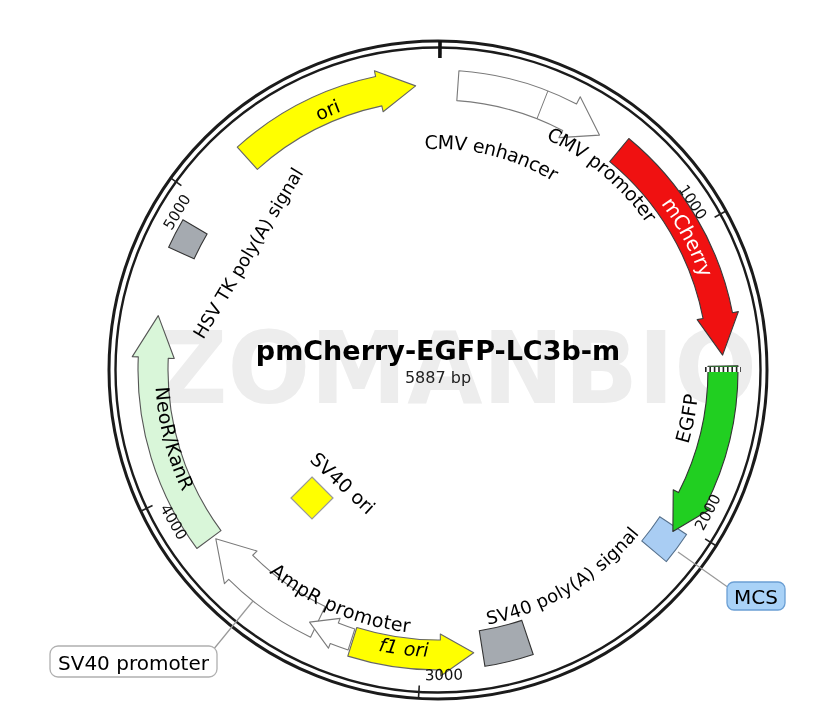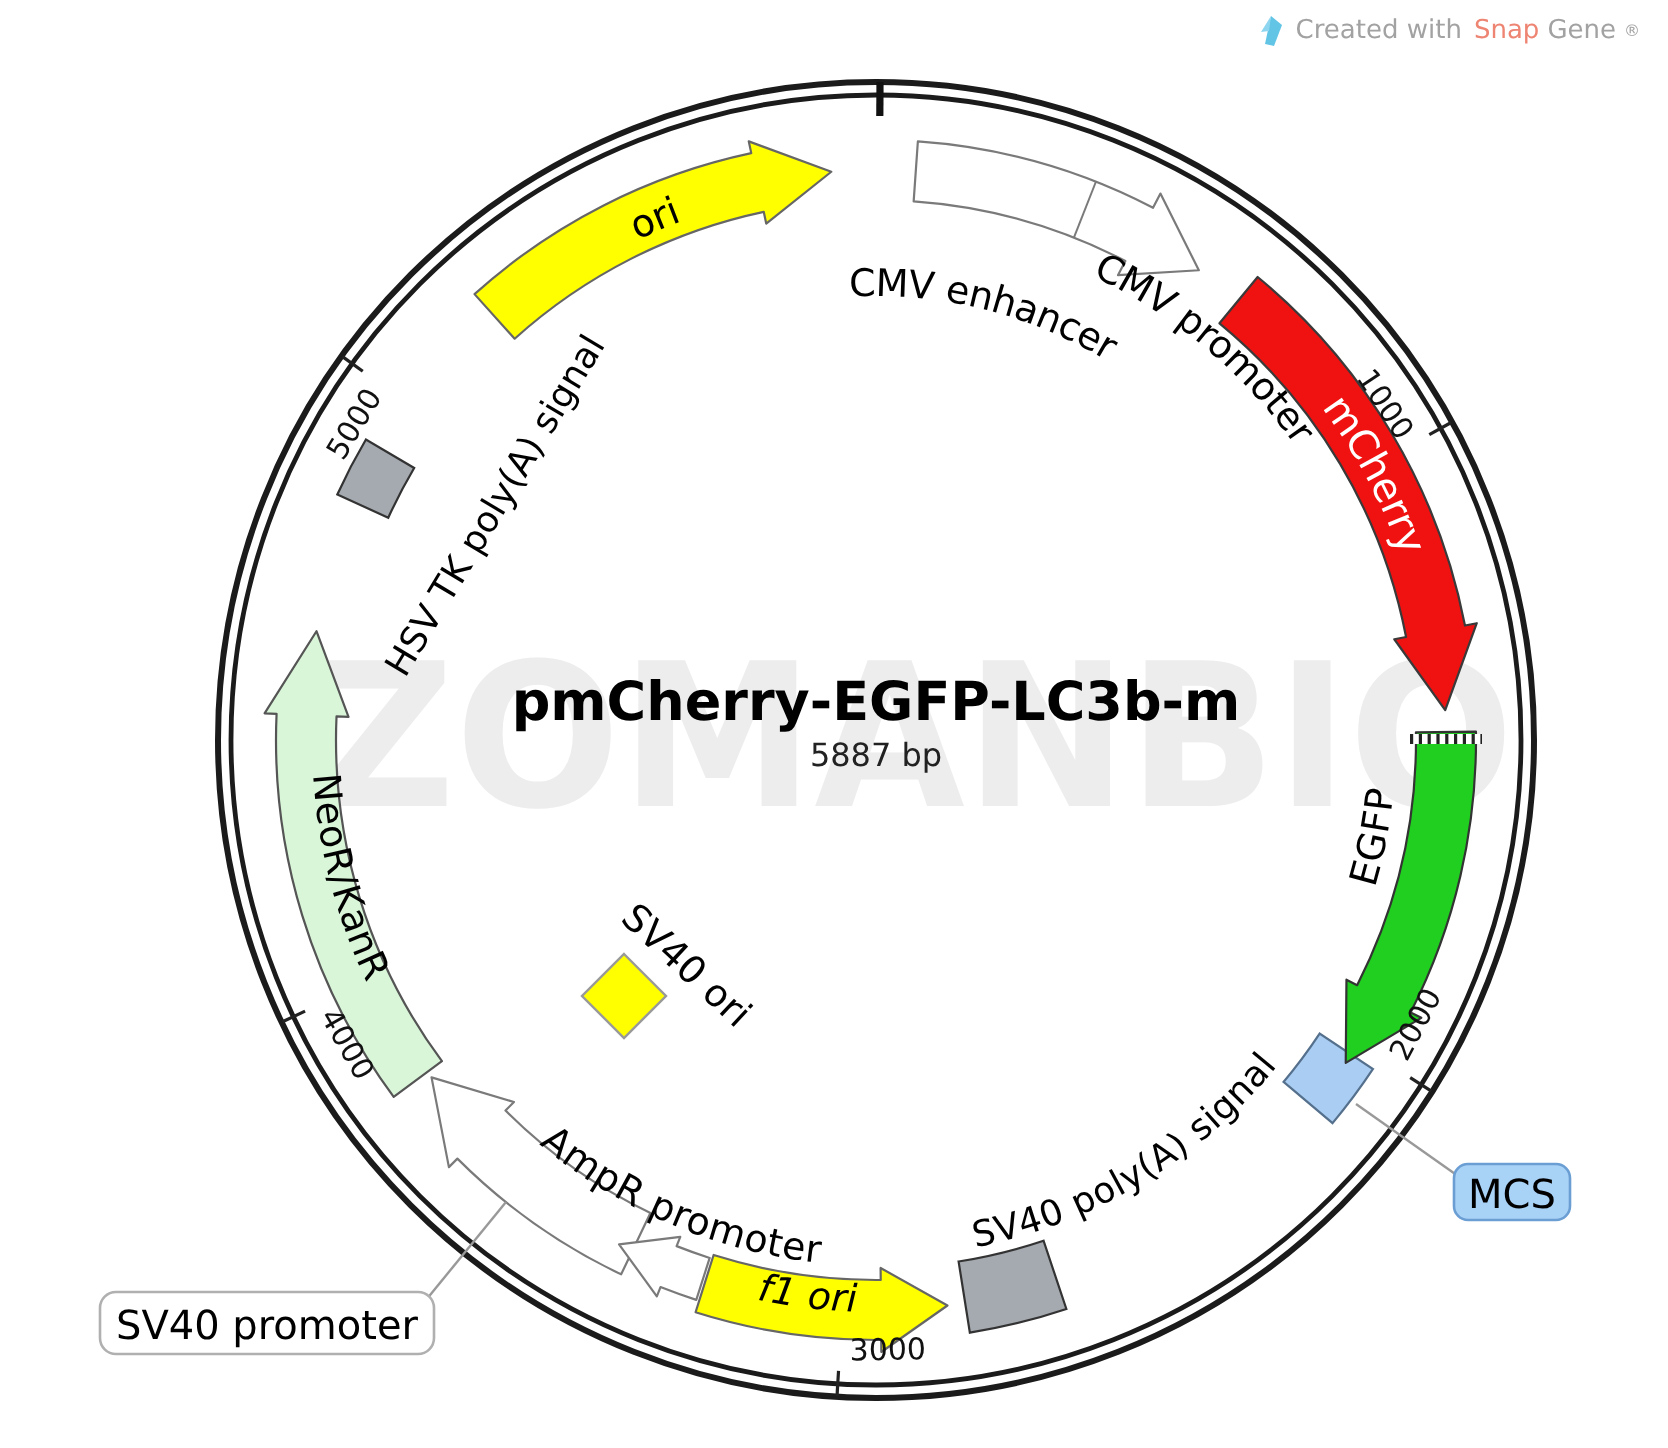--- a/index.html
+++ b/index.html
@@ -13,30 +13,20 @@
   svg text{font-family:"DejaVu Sans","Liberation Sans",sans-serif;}
   .map-title{font-size:27px;font-weight:bold;fill:#000;}
   .map-bp{font-size:16px;fill:#222;}
   .watermark{font-size:100px;font-weight:bold;fill:#ededed;}
 </style>
 </head>
 <body>
 
 <div class="stage">
 
-  <div class="snapgene-credit">
-    <svg width="15" height="16" viewBox="0 0 15 16">
-      <polygon points="3.5,15 6.5,1 12,5.5 8,16" fill="#62c5e6"></polygon>
-      <polygon points="1.5,9 6.5,1 5.5,8.5" fill="#8ed6ef"></polygon>
-    </svg>
-    <span>Created with</span>
-    <span class="snap">Snap</span>
-      <span class="gene">Gene</span>
-      <sup>®</sup>
-  </div>
 
   <svg id="map" width="834" height="724" viewBox="0 0 834 724">
     <defs id="defs">
         <path id="lblpath0" d="M 426.07 142.31 A 228 228 0 0 1 555.43 174.57" fill="none"></path>
         <path id="lblpath1" d="M 531.89 125.40 A 262 262 0 0 1 662.58 235.06" fill="none"></path>
         <path id="lblpath2" d="M 628.70 158.20 A 285 285 0 0 1 720.23 330.34" fill="none"></path>
         <path id="lblpath3" d="M 673.50 465.15 A 254 254 0 0 0 692.00 370.00" fill="none"></path>
         <path id="lblpath4" d="M 451.24 622.65 A 253 253 0 0 0 654.86 500.30" fill="none"></path>
         <path id="lblpath5" d="M 356.14 637.77 A 280 280 0 0 0 452.65 649.62" fill="none"></path>
         <path id="lblpath6" d="M 250.04 545.27 A 257 257 0 0 0 442.49 626.96" fill="none"></path>

